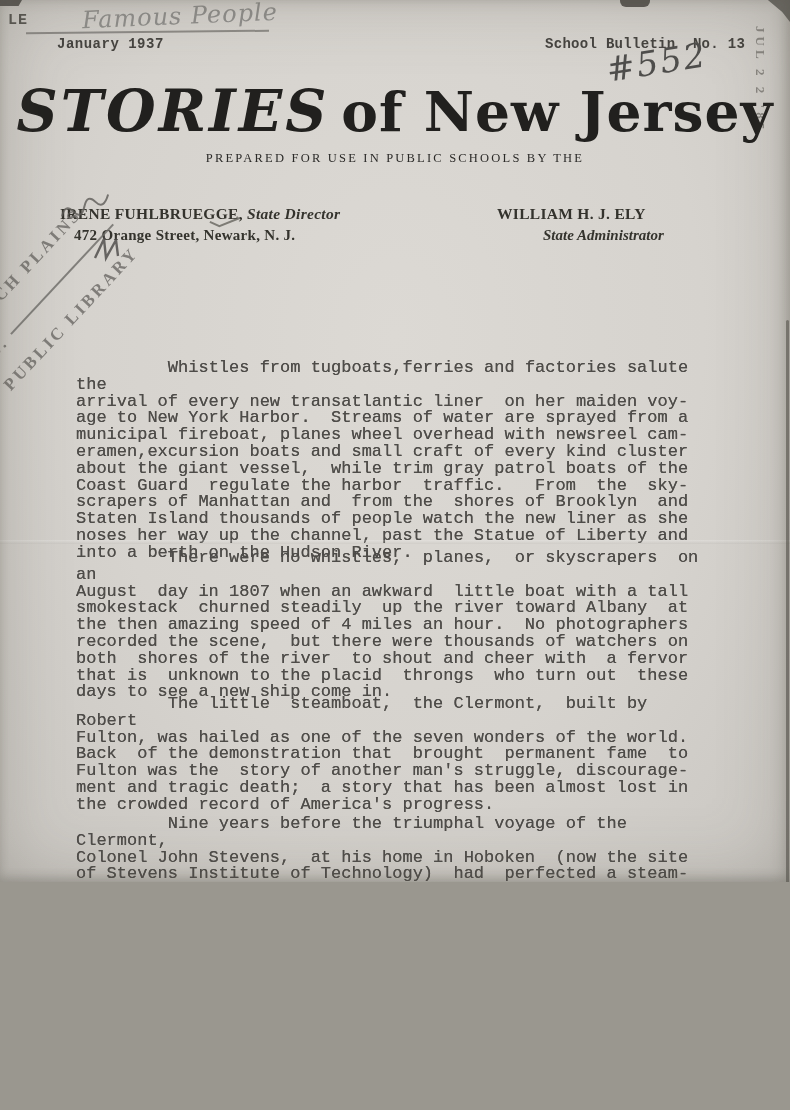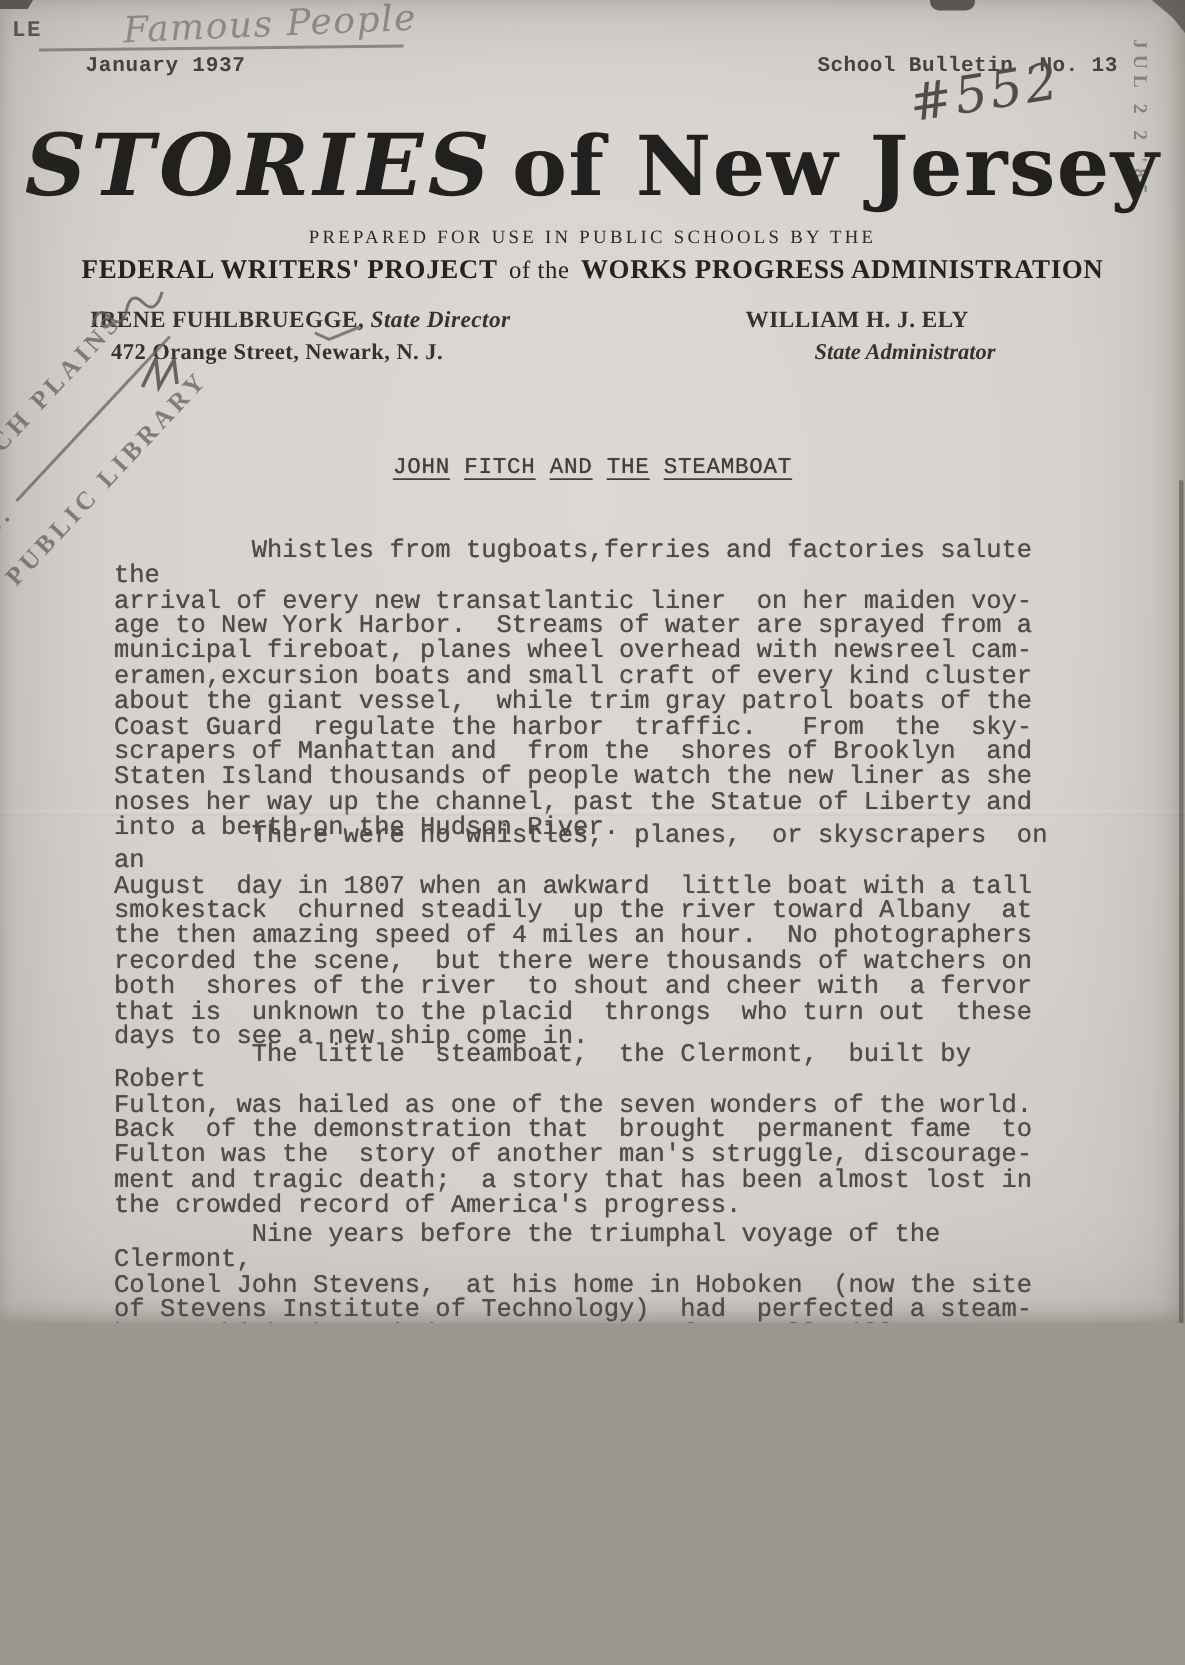--- a/index.html
+++ b/index.html
@@ -78,25 +78,20 @@
   <div class="abs hand-subject">Famous People</div>
   <div class="abs mono keep issue-date">January 1937</div>
   <div class="abs mono keep bulletin">School Bulletin  No. 13</div>
   <div class="abs hand-number">#552</div>
   <div class="abs datestamp">JUL 2 2 '85</div>
 
   <h1 class="abs title">
     <span class="t-italic">STORIES</span><span class="t-rest">of New Jersey</span>
   </h1>
   <div class="abs prepared">PREPARED FOR USE IN PUBLIC SCHOOLS BY THE</div>
-  <div class="abs agency">
-    <span>FEDERAL WRITERS' PROJECT</span>
-    <span class="ofthe">of the</span>
-    <span>WORKS PROGRESS ADMINISTRATION</span>
-  </div>
 
   <div class="abs off-left">
     <div class="o-name">
       <span>IRENE FUHLBRUEGGE,</span>
       <i>State Director</i>
     </div>
     <div class="o-addr">472 Orange Street, Newark, N. J.</div>
   </div>
   <div class="abs off-right">
     <div class="o-name">WILLIAM H. J. ELY</div>
@@ -111,21 +106,20 @@
   <svg class="scribble" style="left:58px;top:194px;transform:rotate(-14deg);" width="58" height="22" viewBox="0 0 58 22">
     <path d="M2 16 Q8 4 14 14 T26 12 T38 10 T52 6" fill="none" stroke="#5e5c58" stroke-width="2"></path>
   </svg>
   <svg class="scribble" style="left:92px;top:236px;" width="30" height="26" viewBox="0 0 30 26">
     <path d="M3 22 L12 3 L14 22 L24 4 L26 20" fill="none" stroke="#4a4846" stroke-width="2.4"></path>
   </svg>
   <svg class="scribble" style="left:208px;top:214px;transform:rotate(8deg);" width="34" height="16" viewBox="0 0 34 16">
     <path d="M2 10 L12 13 L31 2" fill="none" stroke="#67655f" stroke-width="2"></path>
   </svg>
 
-  <div class="abs mono heading"><span class="uword">JOHN</span> <span class="uword">FITCH</span> <span class="uword">AND</span> <span class="uword">THE</span> <span class="uword">STEAMBOAT</span></div>
   <div class="abs mono para p1">         Whistles from tugboats,ferries and factories salute the
 arrival of every new transatlantic liner  on her maiden voy-
 age to New York Harbor.  Streams of water are sprayed from a
 municipal fireboat, planes wheel overhead with newsreel cam-
 eramen,excursion boats and small craft of every kind cluster
 about the giant vessel,  while trim gray patrol boats of the
 Coast Guard  regulate the harbor  traffic.   From  the  sky-
 scrapers of Manhattan and  from the  shores of Brooklyn  and
 Staten Island thousands of people watch the new liner as she
 noses her way up the channel, past the Statue of Liberty and

